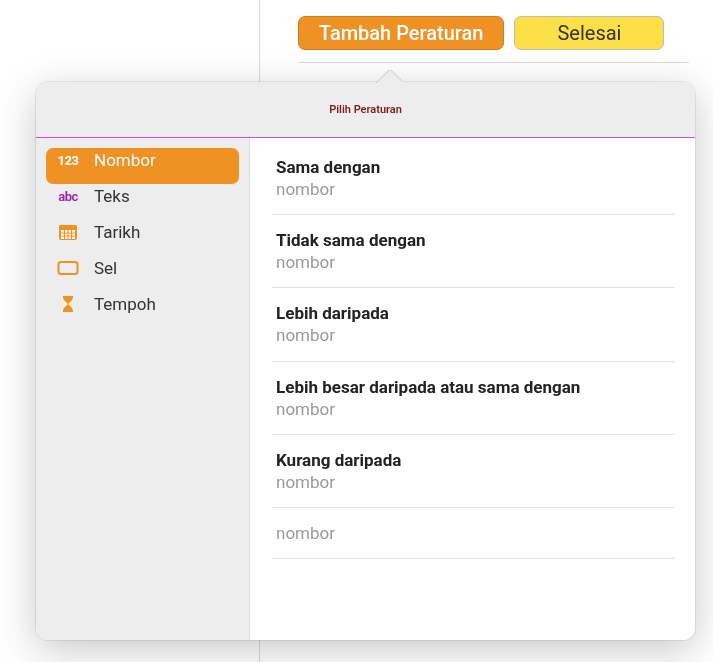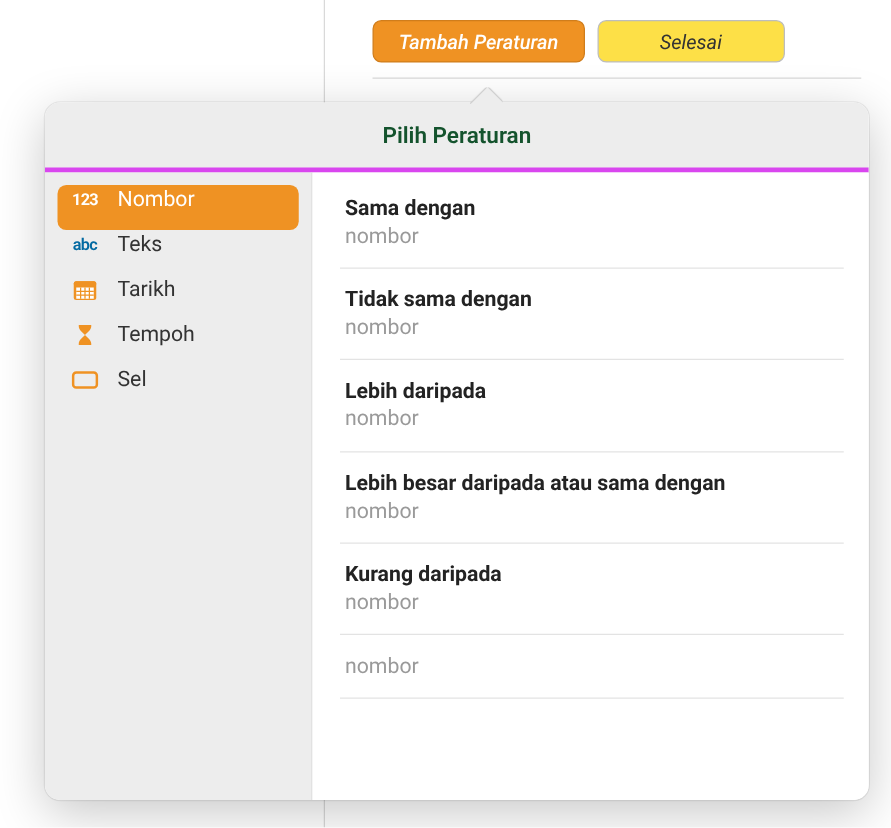--- a/index.html
+++ b/index.html
@@ -36,27 +36,26 @@
       position: absolute;
       top: 16px;
       left: 298px;
       display: flex;
       gap: 10px;
     }
     .btn {
       height: 34px;
       padding: 0 20px;
       border-radius: 7px;
-      font-size: 16px;
+      font-size: 20px;
       display: flex;
       align-items: center;
       justify-content: center;
       cursor: pointer;
       white-space: nowrap;
-      font-style: italic;
     }
     .btn-primary {
       background: #ef9223;
       color: #fff;
       border: 1px solid #d07d1b;
       font-weight: 500;
     }
     .btn-secondary {
       background: #fde047;
       color: #333;
@@ -99,27 +98,27 @@
       width: 20px;
       height: 20px;
       background: #ededed;
       border: 1px solid rgba(0,0,0,0.12);
       transform: rotate(45deg);
       box-shadow: 0 0 2px rgba(0,0,0,0.06);
     }
     .popover-header {
       height: 56px;
       background: #ededed;
-      border-bottom: 4px solid #d946ef;
+      border-bottom: 1px solid #d946ef;
       display: flex;
       align-items: center;
       justify-content: center;
-      font-size: 18px;
+      font-size: 11px;
       font-weight: 600;
-      color: #14532d;
+      color: #7f1d1d;
     }
     .popover-body {
       display: flex;
       height: calc(100% - 56px);
     }
     .sidebar {
       width: 214px;
       background: #ededed;
       padding: 10px 10px;
       border-right: 1px solid #dedede;
@@ -137,21 +136,21 @@
     }
     .sidebar-item.selected {
       background: #ef9223;
       color: #fff;
     }
     .sidebar-item .icon {
       width: 28px;
       display: flex;
       align-items: center;
       justify-content: center;
-      color: #0369a1;
+      color: #a21caf;
       font-weight: 600;
     }
     .sidebar-item.selected .icon {
       color: #fff;
     }
     .sidebar-item .icon-123 {
       font-size: 13px;
       letter-spacing: -0.5px;
       font-weight: 700;
     }
@@ -228,36 +227,36 @@
             <line x1="13.5" y1="7" x2="13.5" y2="16" stroke="#ef9223" stroke-width="1"></line>
             <line x1="3" y1="10" x2="17" y2="10" stroke="#ef9223" stroke-width="1"></line>
             <line x1="3" y1="13" x2="17" y2="13" stroke="#ef9223" stroke-width="1"></line>
           </svg>
         </span>
         <span>Tarikh</span>
       </div>
 
       <div class="sidebar-item">
         <span class="icon">
+          <svg width="22" height="16" viewBox="0 0 22 16">
+            <rect x="1.5" y="2" width="19" height="12" rx="2.5" fill="none" stroke="#ef9223" stroke-width="2"></rect>
+          </svg>
+        </span>
+        <span>Sel</span>
+      </div>
+
+      <div class="sidebar-item">
+        <span class="icon">
           <svg width="14" height="18" viewBox="0 0 14 18">
             <path d="M2 1 H12 V2 C12 5 9 7 7 9 C9 11 12 13 12 16 V17 H2 V16 C2 13 5 11 7 9 C5 7 2 5 2 2 Z" fill="#ef9223"></path>
           </svg>
         </span>
         <span>Tempoh</span>
       </div>
 
-      <div class="sidebar-item">
-        <span class="icon">
-          <svg width="22" height="16" viewBox="0 0 22 16">
-            <rect x="1.5" y="2" width="19" height="12" rx="2.5" fill="none" stroke="#ef9223" stroke-width="2"></rect>
-          </svg>
-        </span>
-        <span>Sel</span>
-      </div>
-
     </div>
 
     <div class="rules-list">
       <div class="rule-item">
         <div class="rule-title">Sama dengan</div>
         <div class="rule-sub">nombor</div>
       </div>
       <div class="rule-item">
         <div class="rule-title">Tidak sama dengan</div>
         <div class="rule-sub">nombor</div>

